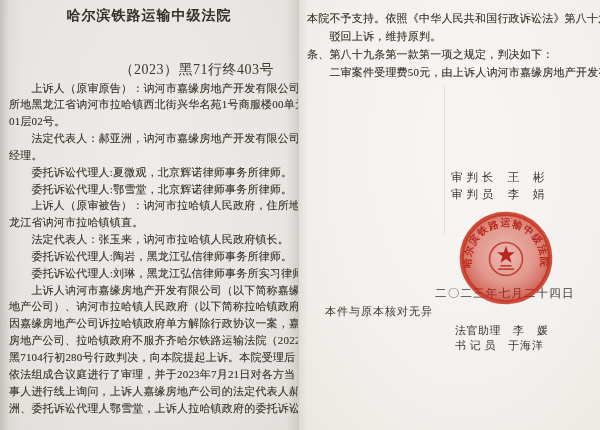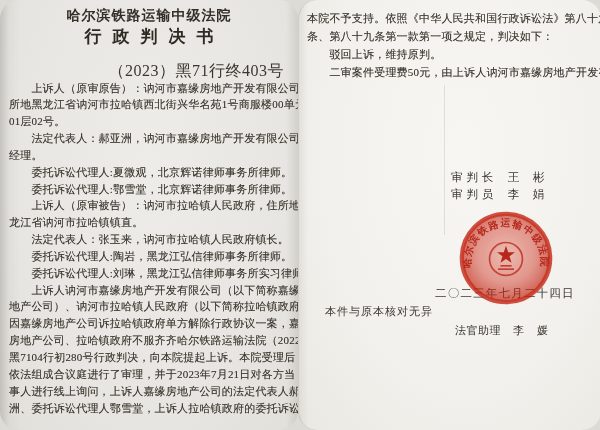--- a/index.html
+++ b/index.html
@@ -1,21 +1,21 @@
 <!DOCTYPE html>
 <html><head>
 <meta charset="utf-8">
 <style>
   html,body{margin:0;padding:0;background:#dddbd6;}
   .stage{
     position:relative;width:600px;height:430px;overflow:hidden;
     font-family:"Liberation Serif","DejaVu Serif",serif;
     color:#3b372f;
   }
-  .page{position:absolute;top:0;height:430px;border-radius:19px;}
+  .page{position:absolute;top:0;height:430px;}
   .page-left{
     left:0;width:298px;
     background:
       linear-gradient(90deg, rgba(120,118,112,0.30) 0px, rgba(120,118,112,0.06) 9px, rgba(0,0,0,0) 20px),
       linear-gradient(270deg, rgba(140,138,130,0.22) 0px, rgba(0,0,0,0) 12px),
       radial-gradient(ellipse at 50% 38%, #edecE9 0%, #e8e6e2 62%, #e1dfda 100%);
   }
   .page-right{
     left:298px;width:302px;
     border-left:1px solid rgba(170,167,160,0.45);
@@ -26,21 +26,21 @@
   .crease{position:absolute;left:145px;top:85px;width:1px;height:150px;background:rgba(175,170,160,0.30);}
   .court-title{
     position:absolute;top:7px;left:0;width:100%;text-align:center;
     font-size:14px;font-weight:bold;letter-spacing:1px;color:#332f28;white-space:pre;
   }
   .doc-title{
     position:absolute;top:25px;left:0;width:100%;text-align:center;
     font-size:17px;font-weight:bold;letter-spacing:11px;text-indent:11px;color:#2e2a23;white-space:pre;
   }
   .case-no{
-    position:absolute;top:61px;right:14px;font-size:16px;letter-spacing:0.5px;
+    position:absolute;top:61px;right:24px;font-size:14px;letter-spacing:0.5px;
     color:#3b372f;white-space:pre;
   }
   .body-lines{position:absolute;white-space:pre;}
   .body-left{top:79.5px;left:9px;width:286px;font-size:11px;line-height:16.85px;}
   .body-right{top:9px;left:8px;width:292px;font-size:11px;line-height:18px;}
   .line{white-space:pre;letter-spacing:0.2px;text-shadow:0 0 0.5px rgba(60,55,45,0.45);}
   .sig-rows{position:absolute;top:169px;left:152px;font-size:11.5px;line-height:16.5px;font-family:Liberation Serif, serif;}
   .sig-row{white-space:pre;}
   .sig-role{letter-spacing:0.5px;margin-right:14px;}
   .sig-name{letter-spacing:1px;}
@@ -58,41 +58,41 @@
     opacity:0.92;pointer-events:none;filter:blur(0.3px);
   }
 </style>
 </head>
 <body>
 
 <div class="stage">
 
   <div class="page page-left">
     <div class="court-title">哈尔滨铁路运输中级法院</div>
-    <div class="doc-title">行政判决书</div>
     <div class="case-no">（2023）黑71行终403号</div>
     <div class="body-lines body-left"><div class="line">　　上诉人（原审原告）：讷河市嘉缘房地产开发有限公司，住</div><div class="line">所地黑龙江省讷河市拉哈镇西北街兴华名苑1号商服楼00单元</div><div class="line">01层02号。</div><div class="line">　　法定代表人：郝亚洲，讷河市嘉缘房地产开发有限公司总</div><div class="line">经理。</div><div class="line">　　委托诉讼代理人:夏微观，北京辉诺律师事务所律师。</div><div class="line">　　委托诉讼代理人:鄂雪堂，北京辉诺律师事务所律师。</div><div class="line">　　上诉人（原审被告）：讷河市拉哈镇人民政府，住所地黑</div><div class="line">龙江省讷河市拉哈镇镇直。</div><div class="line">　　法定代表人：张玉来，讷河市拉哈镇人民政府镇长。</div><div class="line">　　委托诉讼代理人:陶岩，黑龙江弘信律师事务所律师。</div><div class="line">　　委托诉讼代理人:刘琳，黑龙江弘信律师事务所实习律师。</div><div class="line">　　上诉人讷河市嘉缘房地产开发有限公司（以下简称嘉缘房</div><div class="line">地产公司）、讷河市拉哈镇人民政府（以下简称拉哈镇政府）</div><div class="line">因嘉缘房地产公司诉拉哈镇政府单方解除行政协议一案，嘉缘</div><div class="line">房地产公司、拉哈镇政府不服齐齐哈尔铁路运输法院（2022）</div><div class="line">黑7104行初280号行政判决，向本院提起上诉。本院受理后，</div><div class="line">依法组成合议庭进行了审理，并于2023年7月21日对各方当</div><div class="line">事人进行线上询问，上诉人嘉缘房地产公司的法定代表人郝亚</div><div class="line">洲、委托诉讼代理人鄂雪堂，上诉人拉哈镇政府的委托诉讼代</div></div>
   </div>
 
   <div class="page page-right">
     <div class="crease"></div>
 
-    <div class="body-lines body-right"><div class="line">本院不予支持。依照《中华人民共和国行政诉讼法》第八十六</div><div class="line">条、第八十九条第一款第一项之规定，判决如下：</div><div class="line">　　驳回上诉，维持原判。</div><div class="line">　　二审案件受理费50元，由上诉人讷河市嘉缘房地产开发有</div></div>
+    <div class="body-lines body-right"><div class="line">本院不予支持。依照《中华人民共和国行政诉讼法》第八十六</div><div class="line">　　驳回上诉，维持原判。</div><div class="line">条、第八十九条第一款第一项之规定，判决如下：</div><div class="line">　　二审案件受理费50元，由上诉人讷河市嘉缘房地产开发有</div></div>
 
     <div class="sig-rows">
         <div class="sig-row"><span class="sig-role">审 判 长</span><span class="sig-name">王　彬</span></div>
         <div class="sig-row"><span class="sig-role">审 判 员</span><span class="sig-name">李　娟</span></div>
       </div>
 
     <div class="date-line">二〇二三年七月二十四日</div>
 
     <div class="verify-note">本件与原本核对无异</div>
 
     <div class="staff-rows">
         <div class="staff-row"><span class="staff-role">法官助理</span><span class="staff-name">李　媛</span></div>
+        <div class="staff-row"><span class="staff-role">书 记 员</span><span class="staff-name">于海洋</span></div>
       </div>
 
     <svg class="seal" viewBox="0 0 100 100" aria-hidden="true">
       <defs>
         <radialGradient id="sealg" cx="50%" cy="46%" r="60%">
           <stop offset="0%" stop-color="#d53a25" stop-opacity="0.34"></stop>
           <stop offset="55%" stop-color="#cc2a18" stop-opacity="0.50"></stop>
           <stop offset="85%" stop-color="#c22211" stop-opacity="0.72"></stop>
           <stop offset="100%" stop-color="#c22211" stop-opacity="0.50"></stop>
         </radialGradient>

